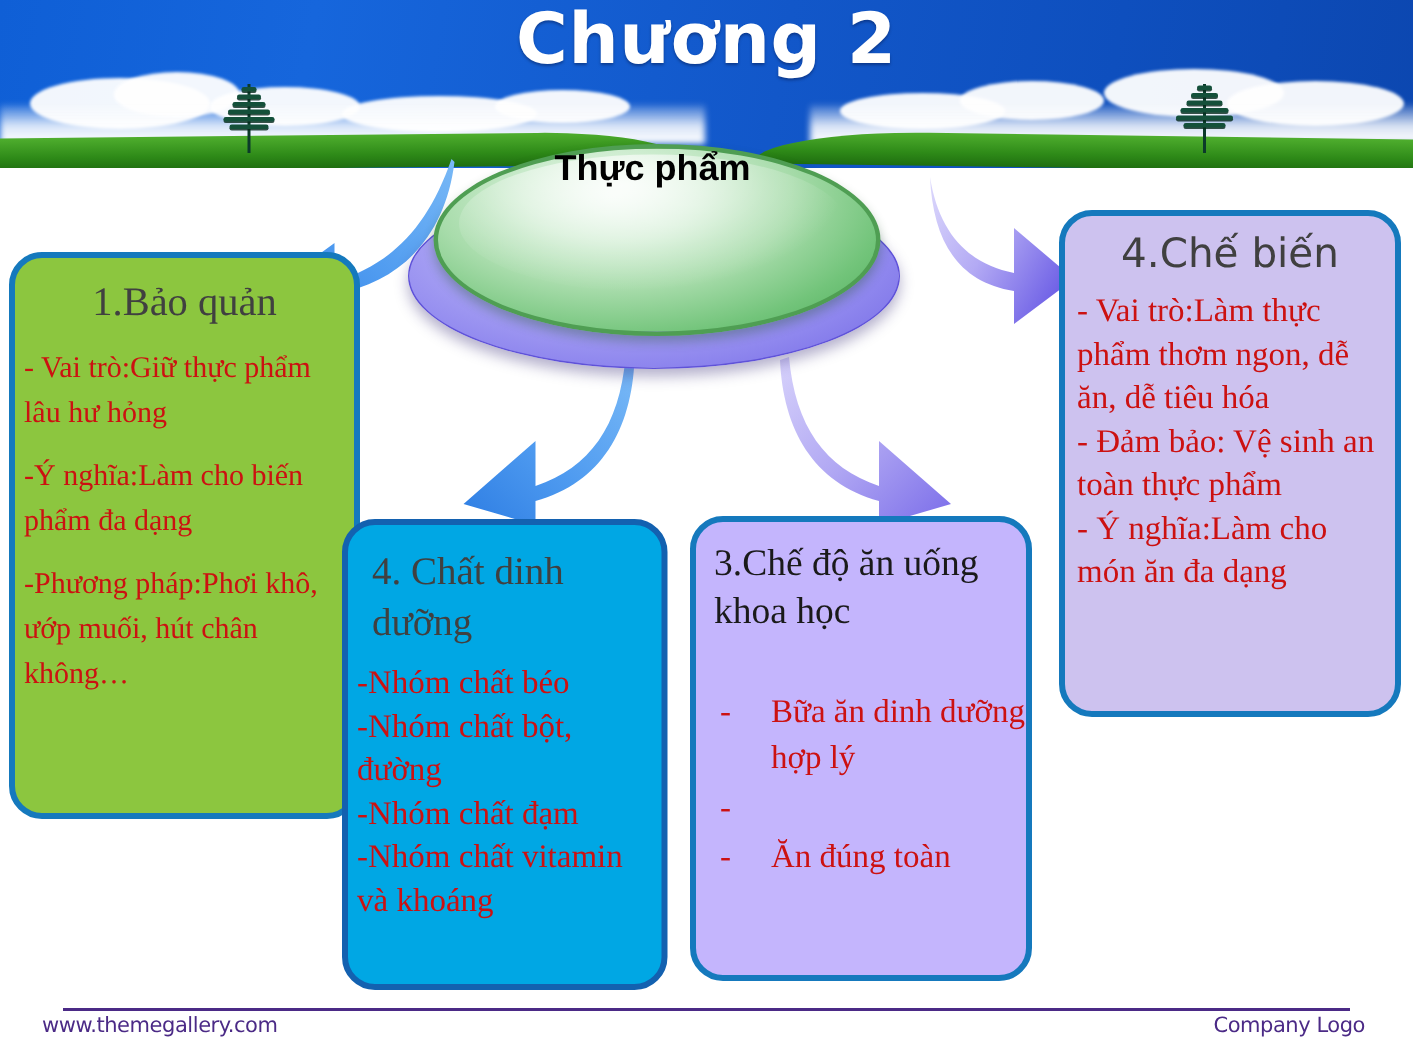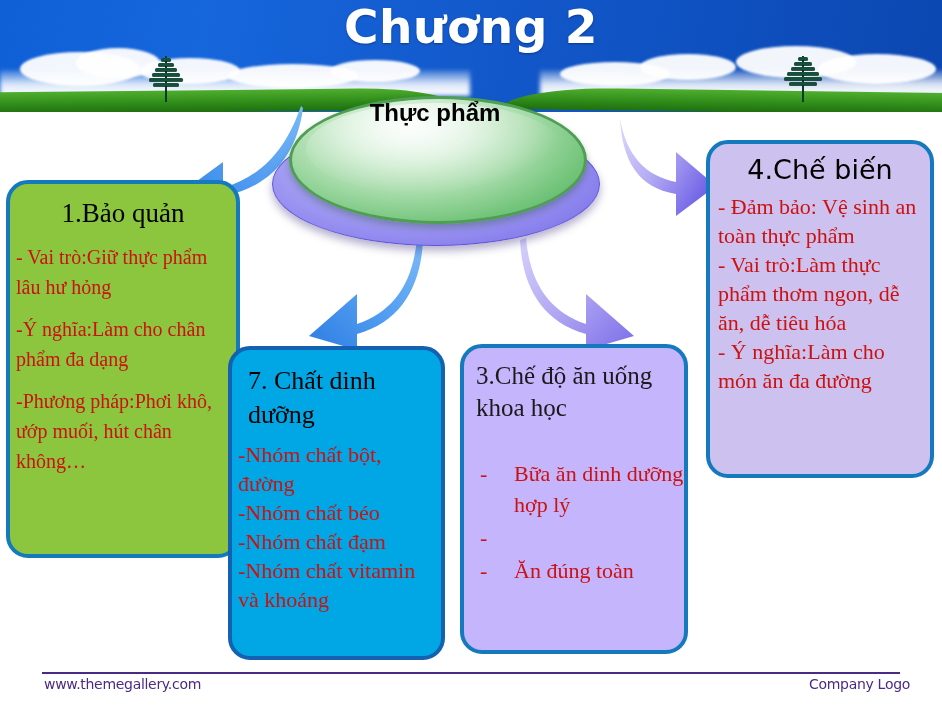--- a/index.html
+++ b/index.html
@@ -144,28 +144,28 @@
   
   .box {
     position: absolute;
     box-sizing: border-box;
     border: 4px solid #1579bd;
     border-radius: 22px;
     z-index: 7;
     overflow: hidden;
   }
   .box-title {
-    color: #000000;
+    color: #404040;
     font-weight: normal;
   }
   .box-body { color: #cc1111; }
 
   
   #box-1 {
-    left: 6px; top: 180px;
+    left: 6px; top: 168px;
     width: 234px; height: 378px;
     background: #8cc63f;
   }
   #box-1 .box-title {
     font-size: 27px;
     text-align: center;
     margin: 12px 10px 0 10px;
     line-height: 34px;
   }
   #box-1 .box-body {
@@ -250,21 +250,21 @@
     background: #4b2a86;
   }
   .footer-text {
     position: absolute;
     top: 676px;
     font-family: "DejaVu Sans", sans-serif;
     font-size: 14px;
     color: #4b2a86;
     letter-spacing: -.3px;
   }
-  #footer-url { left: 44px; }
+  #footer-url { left: 28px; }
   #footer-logo { right: 32px; }
 </style>
 </head>
 <body>
 
 <div id="header-band">
   <div class="cloud" style="left:20px;  bottom:26px; width:120px; height:34px;"></div>
   <div class="cloud" style="left:76px;  bottom:34px; width:84px;  height:30px;"></div>
   <div class="cloud" style="left:140px; bottom:28px; width:100px; height:26px;"></div>
   <div class="cloud" style="left:228px; bottom:24px; width:130px; height:24px;"></div>
@@ -347,30 +347,30 @@
   <div id="disc-base"></div>
   <div id="disc-top"></div>
   <div id="disc-sheen"></div>
   <div id="disc-label">Thực phẩm</div>
 </div>
 
 <div class="box" id="box-1">
   <div class="box-title">1.Bảo quản</div>
   <div class="box-body">
     <p>- Vai trò:Giữ thực phẩm lâu hư hỏng</p>
-    <p>-Ý nghĩa:Làm cho chân phẩm đa dạng</p>
+    <p>-Ý nghĩa:Làm cho biến phẩm đa dạng</p>
     <p>-Phương pháp:Phơi khô, ướp muối, hút chân không…</p>
   </div>
 </div>
 
 <div class="box" id="box-2">
-  <div class="box-title">7. Chất dinh dưỡng</div>
+  <div class="box-title">4. Chất dinh dưỡng</div>
   <div class="box-body">
+    <div>-Nhóm chất béo</div>
     <div>-Nhóm chất bột, đường</div>
-    <div>-Nhóm chất béo</div>
     <div>-Nhóm chất đạm</div>
     <div>-Nhóm chất vitamin và khoáng</div>
   </div>
 </div>
 
 <div class="box" id="box-3">
   <div class="box-title">3.Chế độ ăn uống khoa học</div>
   <ul class="bullets">
     <li>
       <span class="dash">-</span>
@@ -382,21 +382,21 @@
     <li>
       <span class="dash">-</span>
       <span class="txt">Ăn đúng toàn</span>
     </li>
   </ul>
 </div>
 
 <div class="box" id="box-4">
   <div class="box-title">4.Chế biến</div>
   <div class="box-body">
+    <div>- Vai trò:Làm thực phẩm thơm ngon, dễ ăn, dễ tiêu hóa</div>
     <div>- Đảm bảo: Vệ sinh an toàn thực phẩm</div>
-    <div>- Vai trò:Làm thực phẩm thơm ngon, dễ ăn, dễ tiêu hóa</div>
-    <div>- Ý nghĩa:Làm cho món ăn đa đường</div>
+    <div>- Ý nghĩa:Làm cho món ăn đa dạng</div>
   </div>
 </div>
 
 <div id="footer-rule"></div>
 <div class="footer-text" id="footer-url">www.themegallery.com</div>
 <div class="footer-text" id="footer-logo">Company Logo</div>
 
 </body></html>

